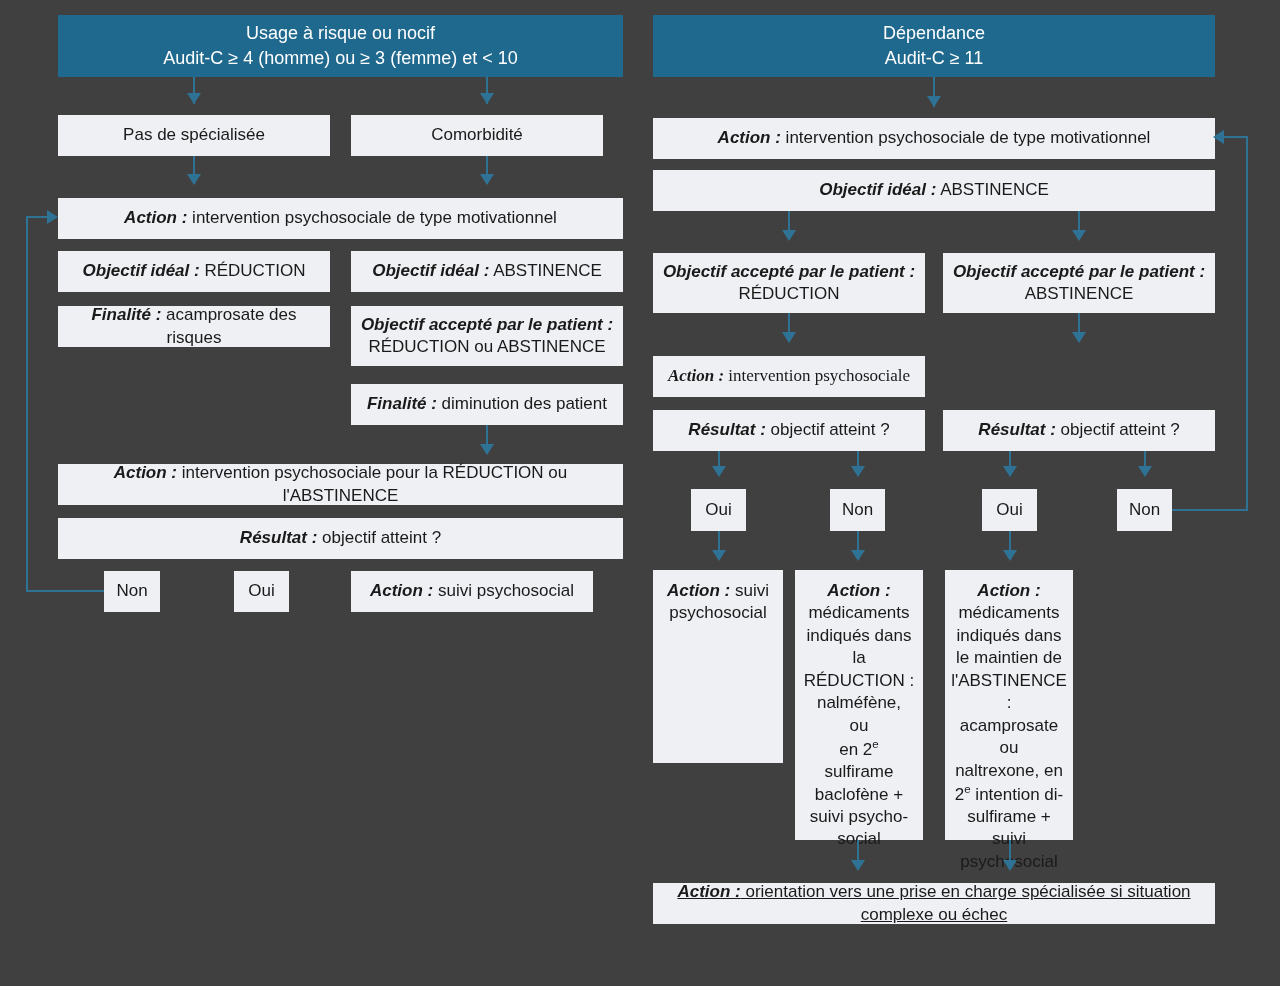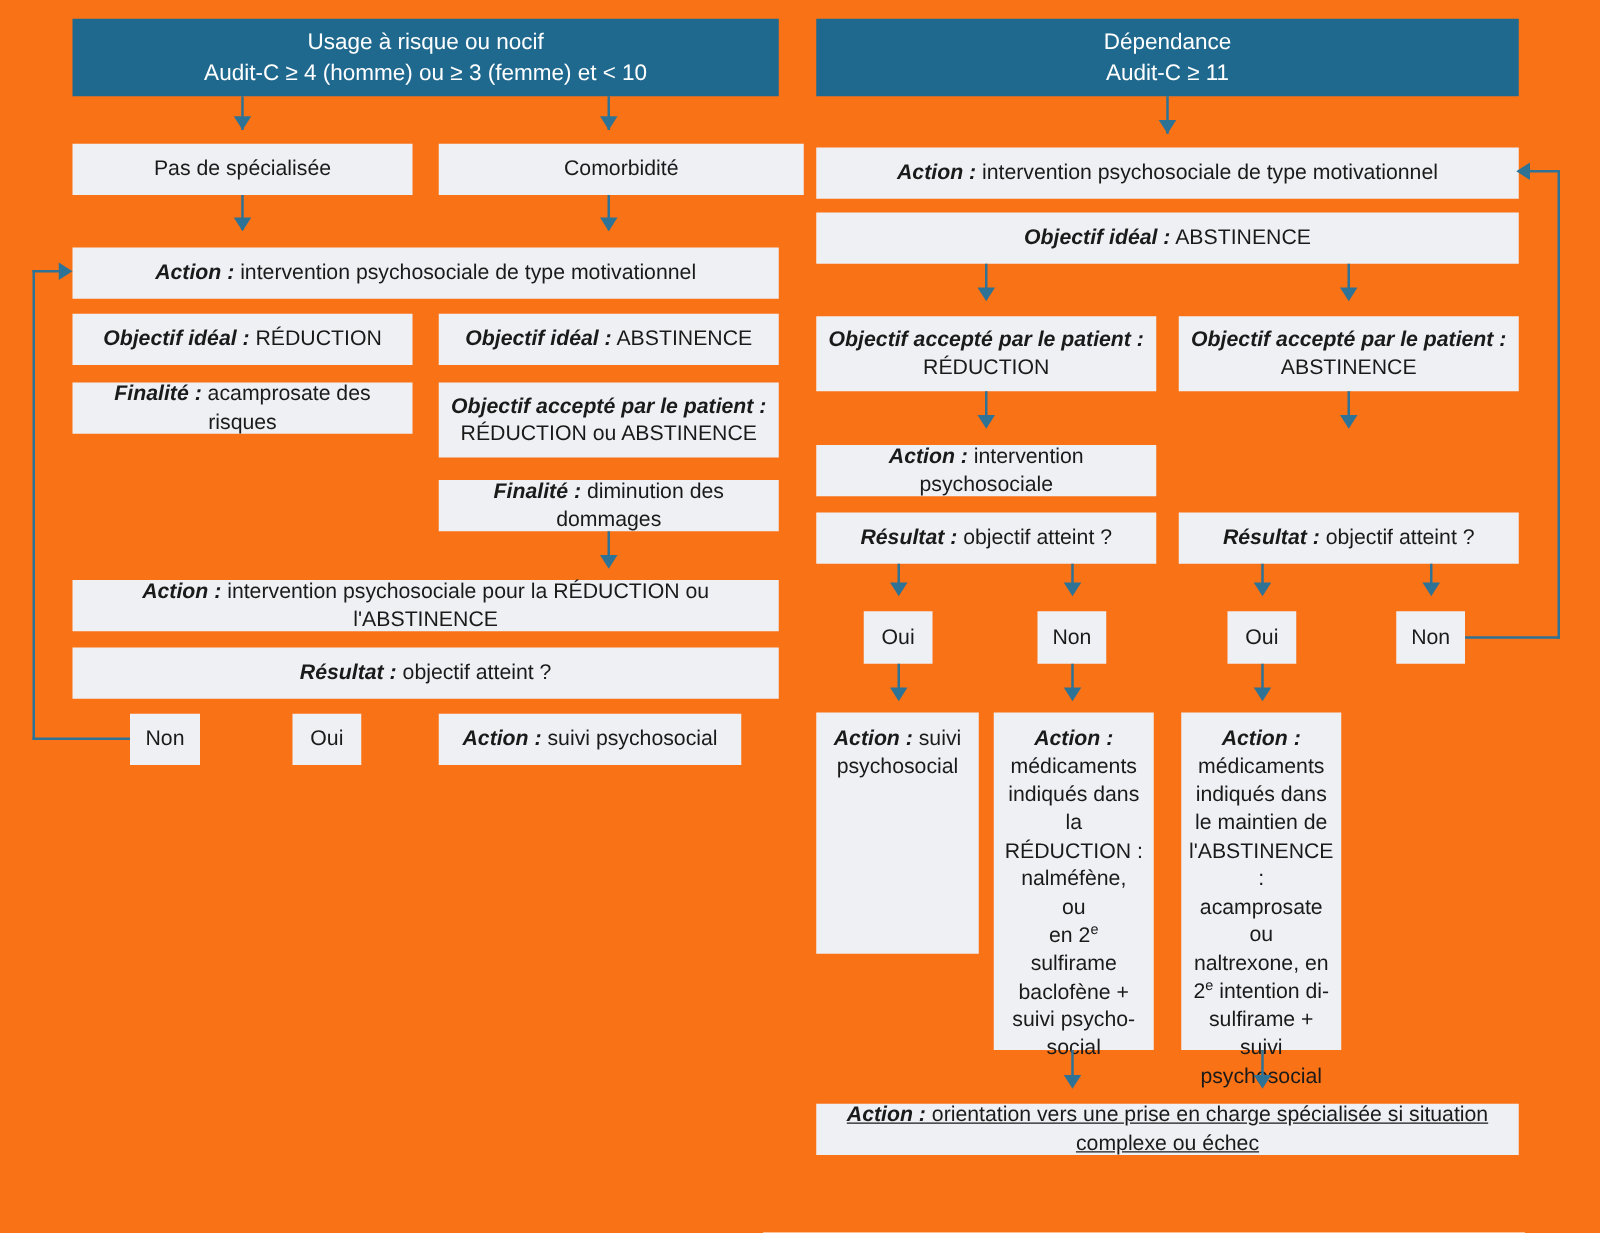--- a/index.html
+++ b/index.html
@@ -4,21 +4,21 @@
 <style>
   html,body{margin:0;padding:0;background:#ffffff;}
   body{
     font-family:"Liberation Sans", sans-serif;
     -webkit-font-smoothing:antialiased;
   }
   #stage{
     position:relative;
     width:1280px;
     height:986px;
-    background:#f97316;
+    background:#404040;
     overflow:hidden;
   }
 
   
   .node{
     position:absolute;
     box-sizing:border-box;
     background:#eff0f4;
     color:#1a1a1a;
     display:flex;
@@ -93,21 +93,21 @@
   </div>
 
   <div class="vline" style="left:193px;top:77px;height:27px;"></div>
   <div class="arrowhead" style="left:187px;top:93px;"></div>
   <div class="vline" style="left:486px;top:77px;height:27px;"></div>
   <div class="arrowhead" style="left:480px;top:93px;"></div>
 
   <div class="node" style="left:58px;top:115px;width:272px;height:41px;">
     <span class="lbl">Pas de spécialisée</span>
   </div>
-  <div class="node" style="left:351px;top:115px;width:292px;height:41px;">
+  <div class="node" style="left:351px;top:115px;width:252px;height:41px;">
     <span class="lbl">Comorbidité</span>
   </div>
 
   <div class="vline" style="left:193px;top:156px;height:28px;"></div>
   <div class="arrowhead" style="left:187px;top:174px;"></div>
   <div class="vline" style="left:486px;top:156px;height:28px;"></div>
   <div class="arrowhead" style="left:480px;top:174px;"></div>
 
   <div class="node" style="left:58px;top:198px;width:565px;height:41px;">
     <span class="lbl"><b>Action :</b><span> intervention psychosociale de type motivationnel</span></span>
@@ -122,21 +122,21 @@
 
   <div class="node" style="left:58px;top:306px;width:272px;height:41px;">
     <span class="lbl"><b>Finalité :</b><span> acamprosate des risques</span></span>
   </div>
 
   <div class="node" style="left:351px;top:306px;width:272px;height:60px;">
     <span class="lbl"><b>Objectif accepté par le patient :</b><br><span>RÉDUCTION ou ABSTINENCE</span></span>
   </div>
 
   <div class="node" style="left:351px;top:384px;width:272px;height:41px;">
-    <span class="lbl"><b>Finalité :</b><span> diminution des dommages</span></span>
+    <span class="lbl"><b>Finalité :</b><span> diminution des patient</span></span>
   </div>
 
   <div class="vline" style="left:486px;top:425px;height:28px;"></div>
   <div class="arrowhead" style="left:480px;top:444px;"></div>
 
   <div class="node" style="left:58px;top:464px;width:565px;height:41px;">
     <span class="lbl"><b>Action :</b><span> intervention psychosociale pour la RÉDUCTION ou l'ABSTINENCE</span></span>
   </div>
 
   <div class="node" style="left:58px;top:518px;width:565px;height:41px;">
@@ -184,21 +184,21 @@
   </div>
   <div class="node" style="left:943px;top:253px;width:272px;height:60px;">
     <span class="lbl"><b>Objectif accepté par le patient :</b><br><span>ABSTINENCE</span></span>
   </div>
 
   <div class="vline" style="left:788px;top:313px;height:28px;"></div>
   <div class="arrowhead" style="left:782px;top:332px;"></div>
   <div class="vline" style="left:1078px;top:313px;height:28px;"></div>
   <div class="arrowhead" style="left:1072px;top:332px;"></div>
 
-  <div class="node" style="left:653px;top:356px;width:272px;height:41px;">
+  <div class="node" style="left:653px;top:356px;width:272px;height:41px;font-family:Liberation Serif, serif;">
     <span class="lbl"><b>Action :</b><span> intervention psychosociale</span></span>
   </div>
 
   <div class="node" style="left:653px;top:410px;width:272px;height:41px;">
     <span class="lbl"><b>Résultat :</b><span> objectif atteint ?</span></span>
   </div>
   <div class="node" style="left:943px;top:410px;width:272px;height:41px;">
     <span class="lbl"><b>Résultat :</b><span> objectif atteint ?</span></span>
   </div>
 

